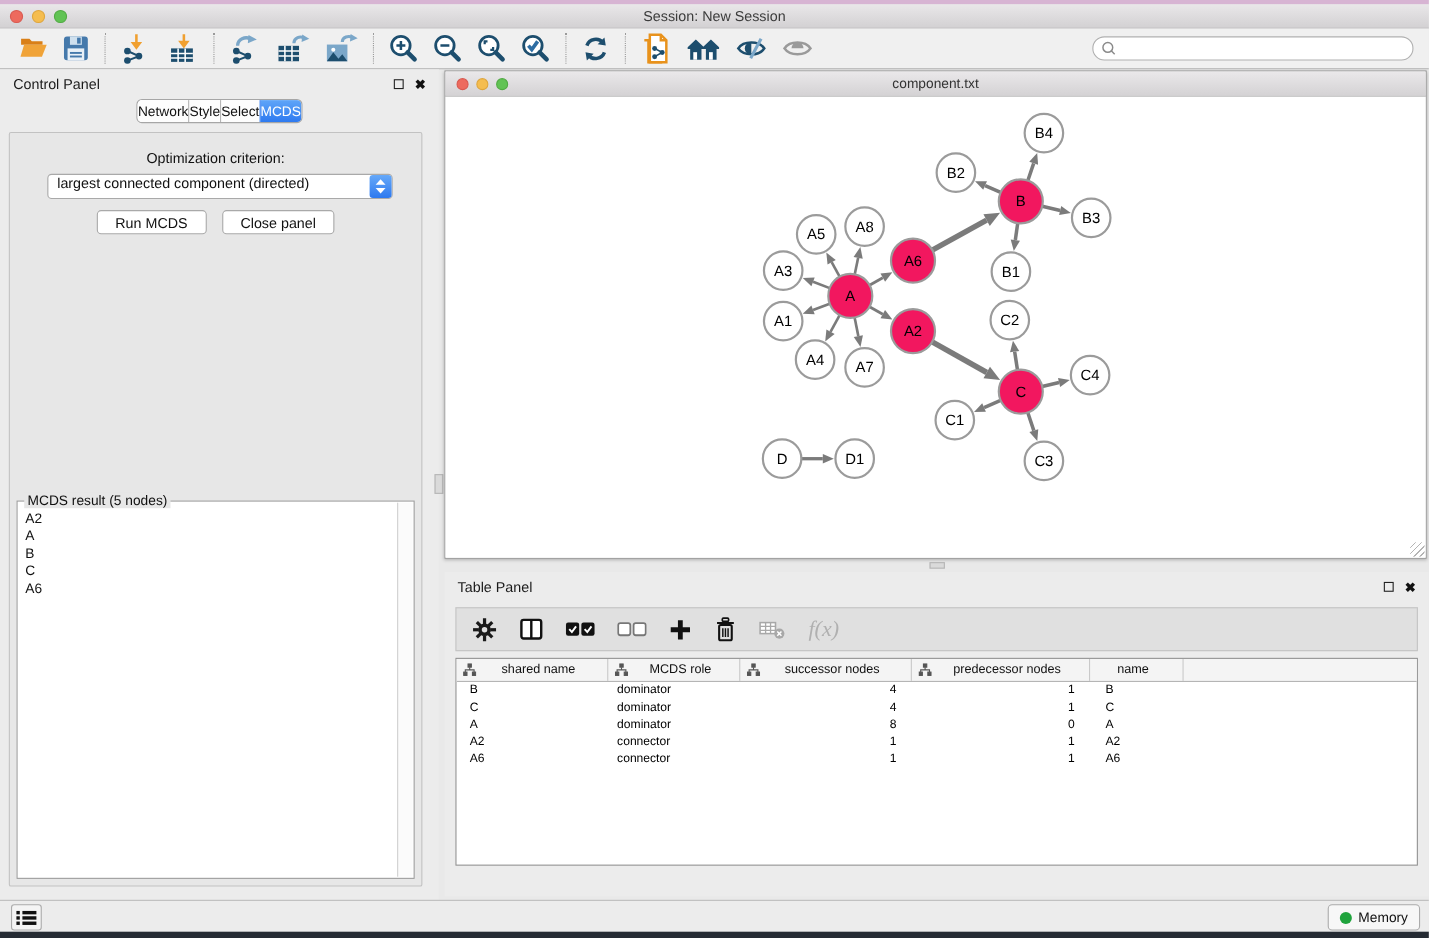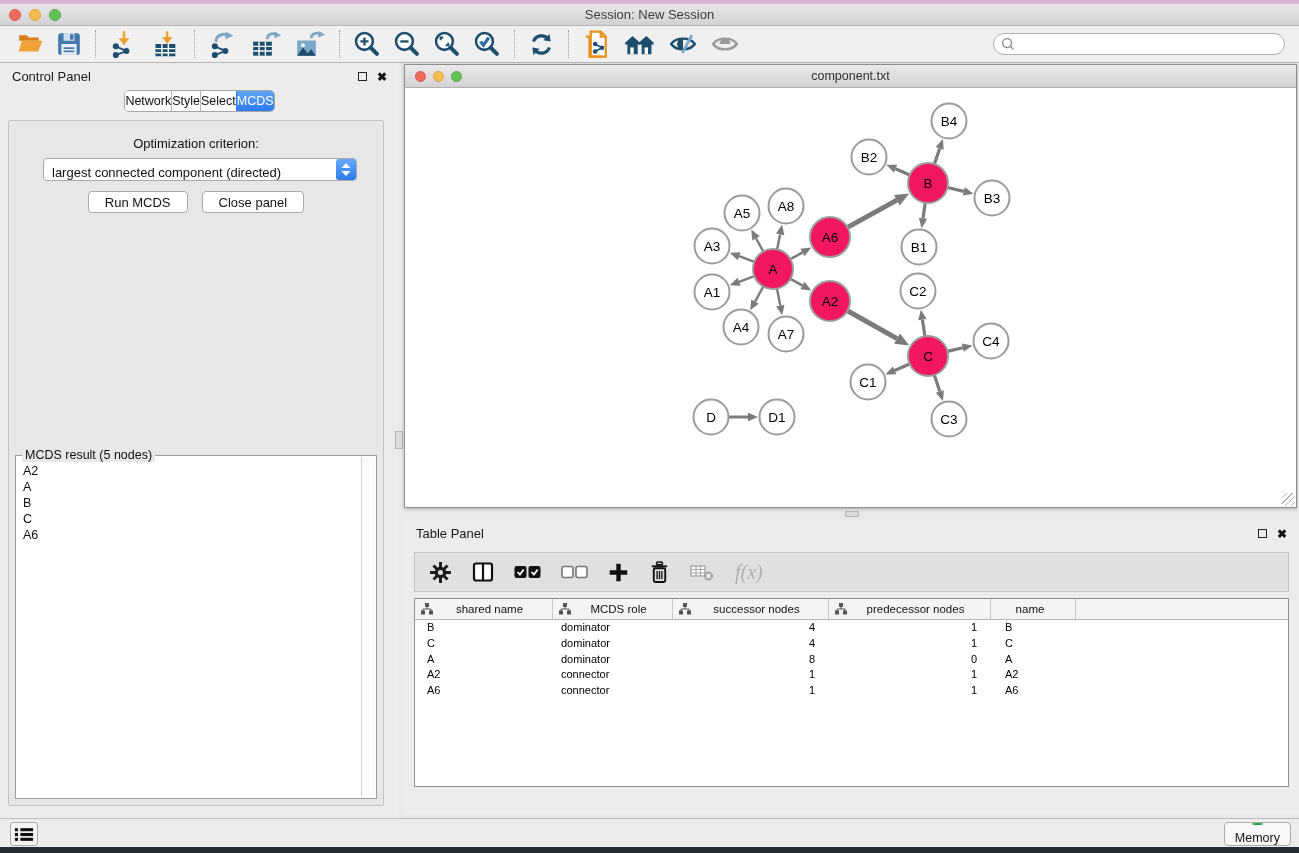--- a/index.html
+++ b/index.html
@@ -35,21 +35,21 @@
   .close-ico { font-size:12px; font-weight:bold; color:#111; line-height:10px; }
   .segbar { display:flex; justify-content:center; }
   .segwrap { display:flex; border:1px solid #a6a6a6; border-radius:5px; overflow:hidden; background:#fff; }
   .seg { padding:2px 0; font-size:12.5px; color:#111; border-left:1px solid #b5b5b5; line-height:16px; background:#fdfdfd; }
   .seg:first-child { border-left:none; }
   .seg.active { background:linear-gradient(#5fa5f8,#2e7af0); color:#fff; border-left-color:#2e7af0; }
   #cp-inner { position:absolute; left:8px; right:15px; top:57px; bottom:12px;
     border:1px solid #c2c2c2; background:#e7e7e7; border-radius:2px; }
   #opt-label { text-align:center; margin-top:15px; font-size:13px; color:#111; }
   #opt-select { position:absolute; left:34px; top:37px; width:314px; height:23px; background:#fff;
-    border:1px solid #a9a9a9; border-radius:4px; display:flex; align-items:flex-end; }
+    border:1px solid #a9a9a9; border-radius:4px; display:flex; align-items:flex-start; }
   #opt-select .val { flex:1; font-size:13px; color:#111; padding-left:8px; white-space:nowrap; }
   #opt-stepper { width:20px; height:21px; margin-right:0px; border-radius:3px;
     background:linear-gradient(#66a9f9,#2d79ef); display:flex; align-items:center; justify-content:center; }
   .btnrow { position:absolute; top:70px; width:100%; display:flex; justify-content:center; gap:14px; }
   .pbtn { height:22px; padding:0 16px; background:#fff; border:1px solid #a9a9a9; border-radius:4px;
     font-size:13px; color:#111; font-family:"Liberation Sans",sans-serif; }
   #mcds-fieldset { position:absolute; left:6px; right:6px; top:334px; bottom:6px;
     border:1px solid #9b9b9b; background:#fff; }
   #mcds-legend { position:absolute; top:-8px; left:6px; background:#e7e7e7; padding:0 3px; font-size:12.5px; color:#111; }
   #mcds-list { position:absolute; inset:1px 15px 1px 1px; overflow:hidden; padding:6px 0 0 6px; }
@@ -83,21 +83,21 @@
   .th .lbl { flex:1; text-align:center; font-size:11.5px; color:#111; padding-right:6px; }
   .trow { display:flex; height:15.8px; }
   .td { font-size:11px; color:#000; line-height:15.8px; white-space:nowrap; overflow:hidden; }
   #table-tabs-wrap { position:absolute; left:0; right:0; top:271px; display:flex; justify-content:center; }
 
   
   #status-bar { left:0; top:818px; width:1299px; height:29px; background:#ececec; border-top:1px solid #bdbdbd; }
   #list-btn { position:absolute; left:10px; top:3px; width:28px; height:24px; background:#f4f4f4;
     border:1px solid #ababab; border-radius:3px; display:flex; align-items:center; justify-content:center; }
   #memory-btn { position:absolute; right:8px; top:3px; height:24px; padding:0 10px; background:#f7f7f7;
-    border:1px solid #ababab; border-radius:4px; display:flex; align-items:center; gap:6px; font-size:12.5px; color:#111;flex-direction:column; }
+    border:1px solid #ababab; border-radius:4px; display:flex; align-items:center; gap:6px; font-size:12.5px; color:#111; }
   #memory-dot { width:11px; height:11px; border-radius:50%; background:#1fa33c; }
   #bottom-strip { left:0; top:847px; width:1299px; height:6px; background:#252b33; }
 </style>
 </head>
 <body>
 
 <div id="top-strip" class="abs"></div>
 <div id="titlebar" class="abs">
   <div class="lights">
     <span class="light r"></span>

